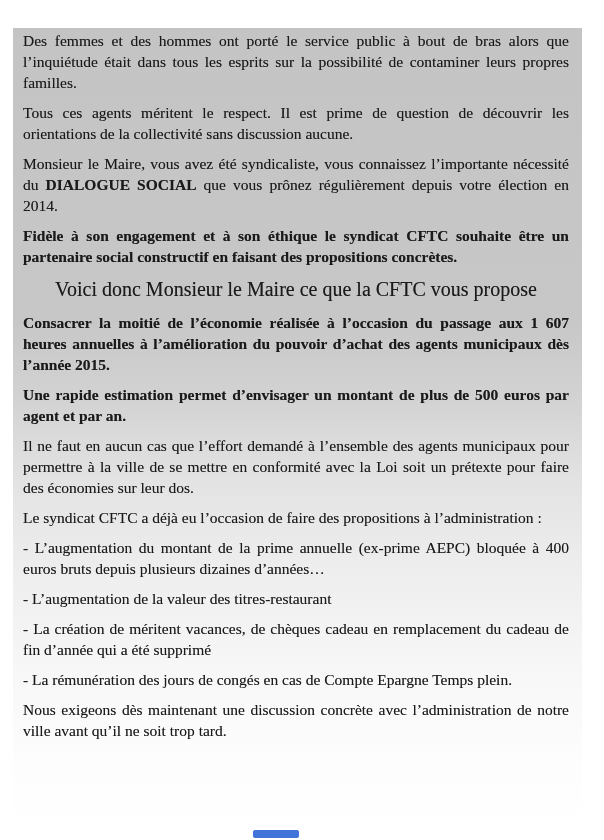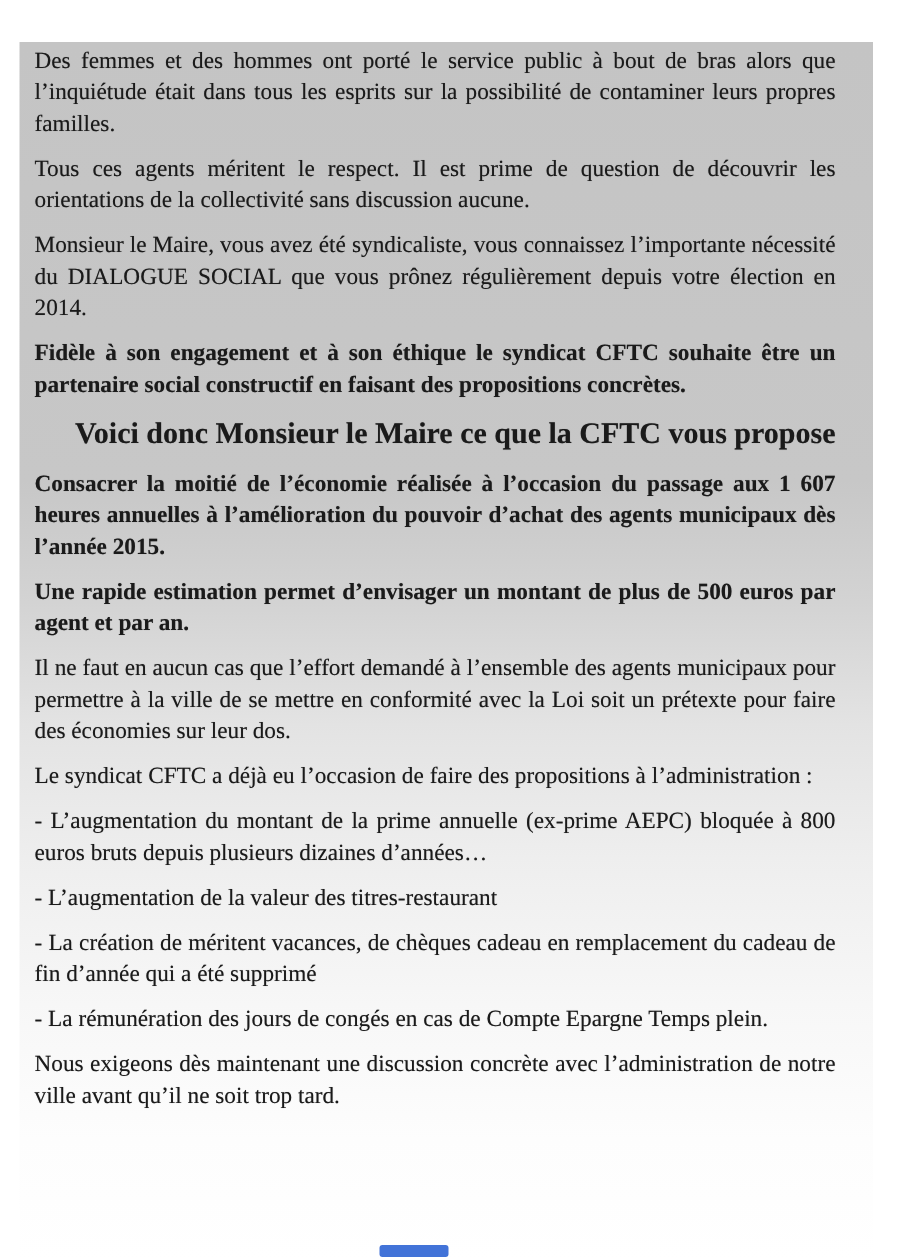--- a/index.html
+++ b/index.html
@@ -31,34 +31,34 @@
       #f7f7f7 79%,
       #fdfdfd 90%,
       #ffffff 100%);
     color: #1a1a1a;
     font-size: 15.5px;
     line-height: 21px;
     text-align: justify;
     text-shadow: 0 0 0.5px rgba(20,20,20,0.45);
   }
   .scan-page p {
-    margin: 0 16px 9px 0;
+    margin: 0 4px 9px 0;
   }
   .para-bold {
     font-weight: bold;
   }
   .inline-bold {
-    font-weight: normal;
+    font-weight: bold;
   }
   .doc-heading {
     font-size: 20px;
     line-height: 27px;
-    font-weight: bold;
+    font-weight: normal;
     margin: 2px 0 9px 0;
-    text-align: right;
+    text-align: center;
   }
   .bottom-marker {
     position: absolute;
     left: 253px;
     top: 830px;
     width: 46px;
     height: 8px;
     border-radius: 2px;
     background: #4273d8;
   }
@@ -82,21 +82,21 @@
 
   <p class="para-bold">Consacrer la moitié de l’économie réalisée à l’occasion du passage aux 1 607 heures annuelles à l’amélioration du pouvoir d’achat des agents municipaux dès l’année 2015.</p>
 
   <p class="para-bold">Une rapide estimation permet d’envisager un montant de plus de 500 euros par agent et par an.</p>
 
 
   <p>Il ne faut en aucun cas que l’effort demandé à l’ensemble des agents municipaux pour permettre à la ville de se mettre en conformité avec la Loi soit un prétexte pour faire des économies sur leur dos.</p>
 
   <p>Le syndicat CFTC a déjà eu l’occasion de faire des propositions à l’administration :</p>
 
-  <p>- L’augmentation du montant de la prime annuelle (ex-prime AEPC) bloquée à 800 euros bruts depuis plusieurs dizaines d’années…</p>
+  <p>- L’augmentation du montant de la prime annuelle (ex-prime AEPC) bloquée à 400 euros bruts depuis plusieurs dizaines d’années…</p>
 
   <p>- L’augmentation de la valeur des titres-restaurant</p>
 
   <p>- La création de méritent vacances, de chèques cadeau en remplacement du cadeau de fin d’année qui a été supprimé</p>
 
   <p>- La rémunération des jours de congés en cas de Compte Epargne Temps plein.</p>
 
   <p>Nous exigeons dès maintenant une discussion concrète avec l’administration de notre ville avant qu’il ne soit trop tard.</p>
 
 </div>

